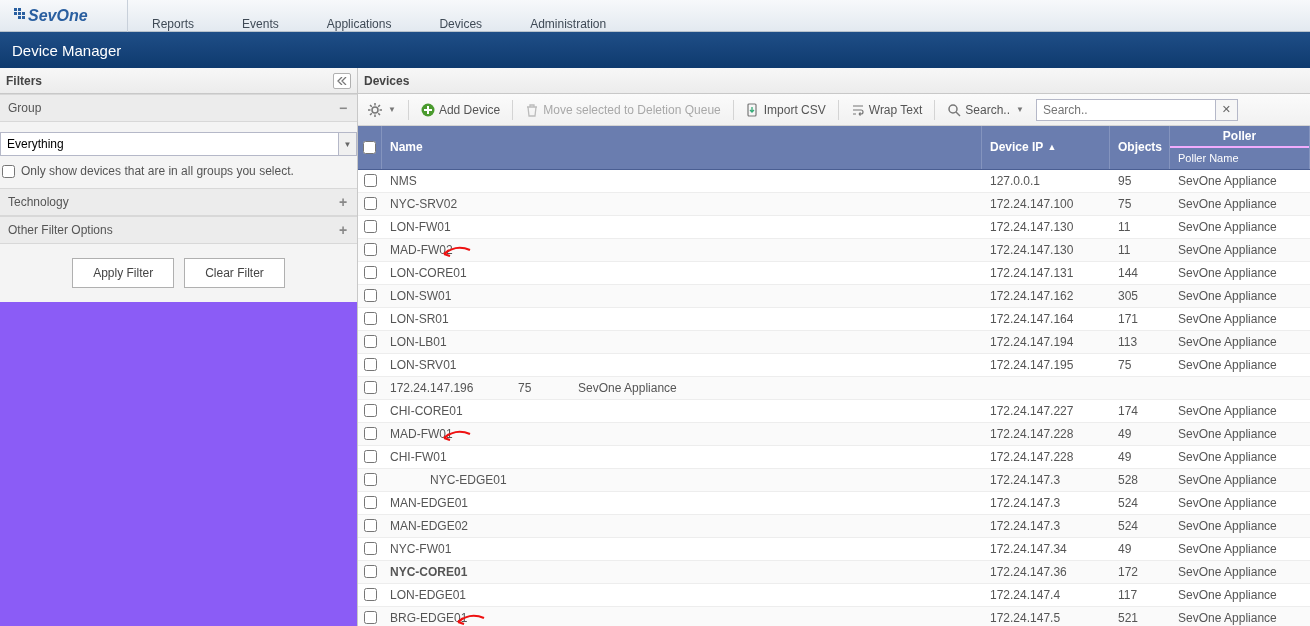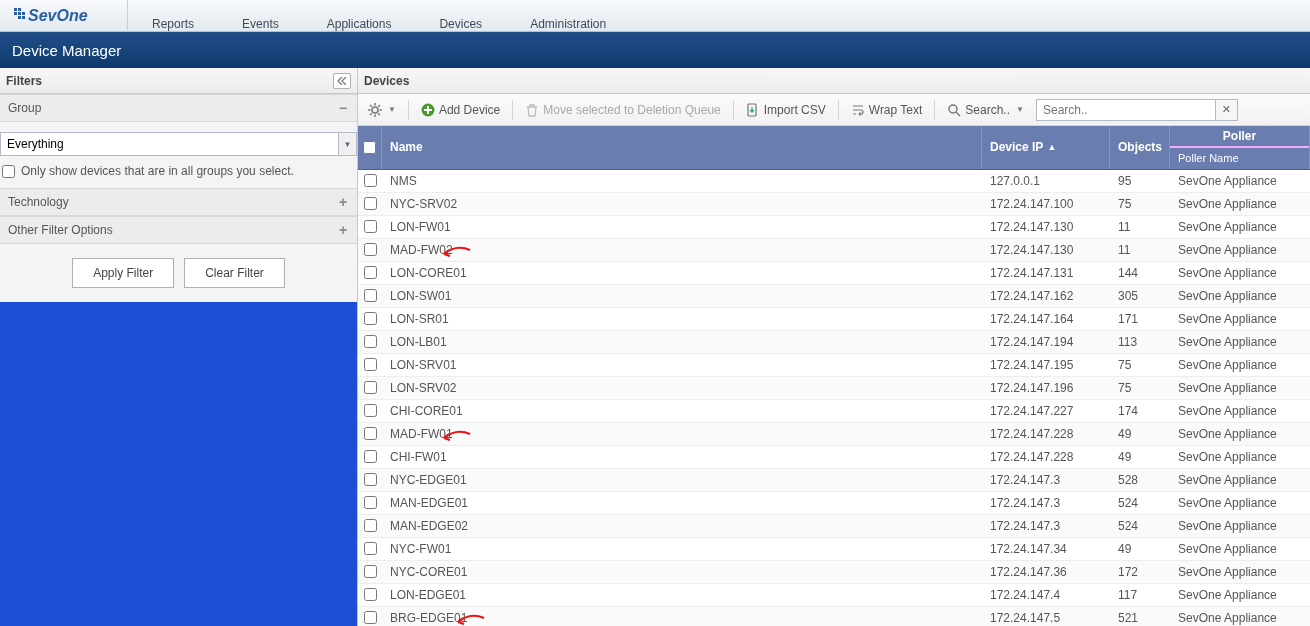--- a/index.html
+++ b/index.html
@@ -11,21 +11,21 @@
   .logo { width:128px; height:32px; display:flex; align-items:center; justify-content:center; border-right:1px solid #c8d0da; }
   .logo svg { display:block; }
   .menus { display:flex; }
   .menus .mi { padding:0 24px; height:16px; line-height:32px; color:#3f4a56; cursor:default; }
 
   
   .titlebar { height:36px; background: linear-gradient(#1f4e87, #0e3a6e); color:#fff; display:flex; align-items:center; padding:0 12px; font-size:15px; }
 
   
   .layout { display:flex; height:calc(626px - 32px - 36px); }
-  .sidebar { width:358px; background:#1d4ed8; border-right:1px solid #c8c8c8; display:flex; flex-direction:column; }
+  .sidebar { width:358px; background:#8b5cf6; border-right:1px solid #c8c8c8; display:flex; flex-direction:column; }
   .main { flex:1; display:flex; flex-direction:column; background:#fff; overflow:hidden; }
 
   
   .panel-hdr { height:26px; background: linear-gradient(#f7f7f7, #ececec); border-bottom:1px solid #c8c8c8; display:flex; align-items:center; padding:0 6px; font-weight:bold; color:#444; }
   .panel-hdr .spacer { flex:1; }
   .collapse-icon { width:18px; height:16px; border:1px solid #b0b0b0; border-radius:2px; display:flex; align-items:center; justify-content:center; font-size:9px; color:#666; background:#fff; }
 
   
   .accordion-hdr { height:28px; background:#ececec; border-top:1px solid #d8d8d8; border-bottom:1px solid #d8d8d8; display:flex; align-items:center; padding:0 8px; color:#555; }
   .accordion-hdr .spacer { flex:1; }
@@ -330,21 +330,20 @@
             </div>
             <div class="cell col-name" style="position:relative;"><span>LON-SRV01</span></div>
             <div class="cell col-ip">172.24.147.195</div>
             <div class="cell col-obj">75</div>
             <div class="cell col-poller">SevOne Appliance</div>
           </div>
           <div class="row">
             <div class="cell col-chk">
               <input type="checkbox" style="">
             </div>
-            <div class="cell col-name" style="position:relative;"><span>LON-SRV02</span></div>
             <div class="cell col-ip">172.24.147.196</div>
             <div class="cell col-obj">75</div>
             <div class="cell col-poller">SevOne Appliance</div>
           </div>
           <div class="row">
             <div class="cell col-chk">
               <input type="checkbox" style="">
             </div>
             <div class="cell col-name" style="position:relative;"><span>CHI-CORE01</span></div>
             <div class="cell col-ip">172.24.147.227</div>
@@ -369,21 +368,21 @@
             </div>
             <div class="cell col-name" style="position:relative;"><span>CHI-FW01</span></div>
             <div class="cell col-ip">172.24.147.228</div>
             <div class="cell col-obj">49</div>
             <div class="cell col-poller">SevOne Appliance</div>
           </div>
           <div class="row">
             <div class="cell col-chk">
               <input type="checkbox" style="">
             </div>
-            <div class="cell col-name" style="position:relative;"><span>NYC-EDGE01</span></div>
+            <div class="cell col-name" style="position:relative;margin-left:40px;"><span>NYC-EDGE01</span></div>
             <div class="cell col-ip">172.24.147.3</div>
             <div class="cell col-obj">528</div>
             <div class="cell col-poller">SevOne Appliance</div>
           </div>
           <div class="row">
             <div class="cell col-chk">
               <input type="checkbox" style="">
             </div>
             <div class="cell col-name" style="position:relative;"><span>MAN-EDGE01</span></div>
             <div class="cell col-ip">172.24.147.3</div>
@@ -405,21 +404,21 @@
             </div>
             <div class="cell col-name" style="position:relative;"><span>NYC-FW01</span></div>
             <div class="cell col-ip">172.24.147.34</div>
             <div class="cell col-obj">49</div>
             <div class="cell col-poller">SevOne Appliance</div>
           </div>
           <div class="row">
             <div class="cell col-chk">
               <input type="checkbox" style="">
             </div>
-            <div class="cell col-name" style="position:relative;"><span>NYC-CORE01</span></div>
+            <div class="cell col-name" style="position:relative;font-weight:bold;"><span>NYC-CORE01</span></div>
             <div class="cell col-ip">172.24.147.36</div>
             <div class="cell col-obj">172</div>
             <div class="cell col-poller">SevOne Appliance</div>
           </div>
           <div class="row">
             <div class="cell col-chk">
               <input type="checkbox" style="">
             </div>
             <div class="cell col-name" style="position:relative;"><span>LON-EDGE01</span></div>
             <div class="cell col-ip">172.24.147.4</div>

